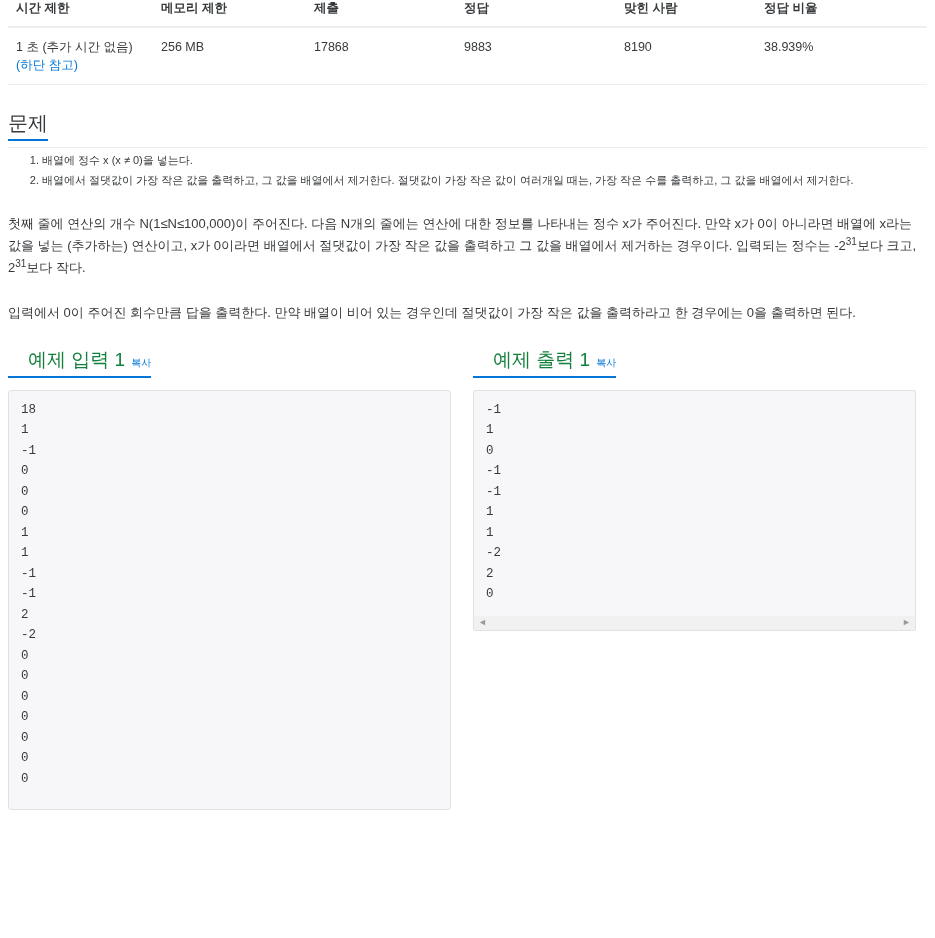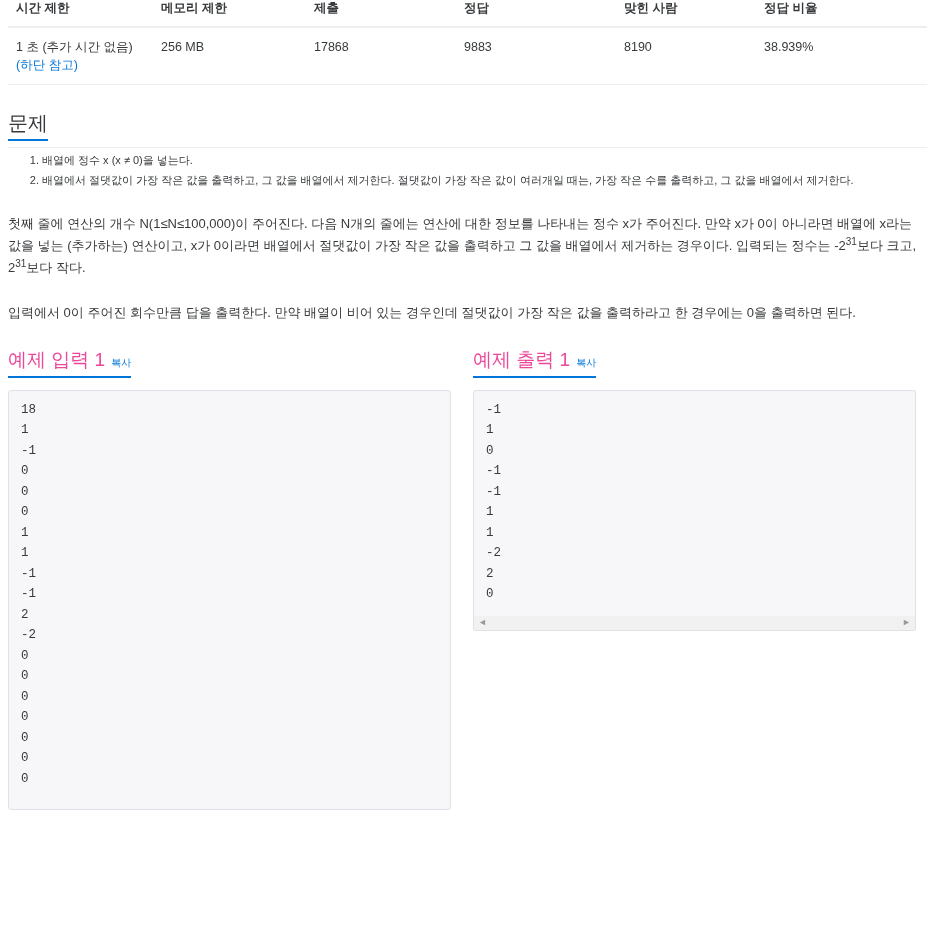--- a/index.html
+++ b/index.html
@@ -99,21 +99,22 @@
   .sample-col { width: 443px; }
   .sample-head {
     display: inline-block;
     border-bottom: 2px solid #0275d8;
     padding-bottom: 3px;
     margin-bottom: 12px;
     white-space: nowrap;
   }
   .sample-title {
     font-size: 19px;
-    color: #ec4899;
+    color: #15803d;
+    margin-left: 20px;
   }
   .copy-btn {
     font-size: 10px;
     color: #0275d8;
     margin-left: 6px;
     cursor: pointer;
     text-decoration: none;
   }
   pre.sample {
     margin: 0;

